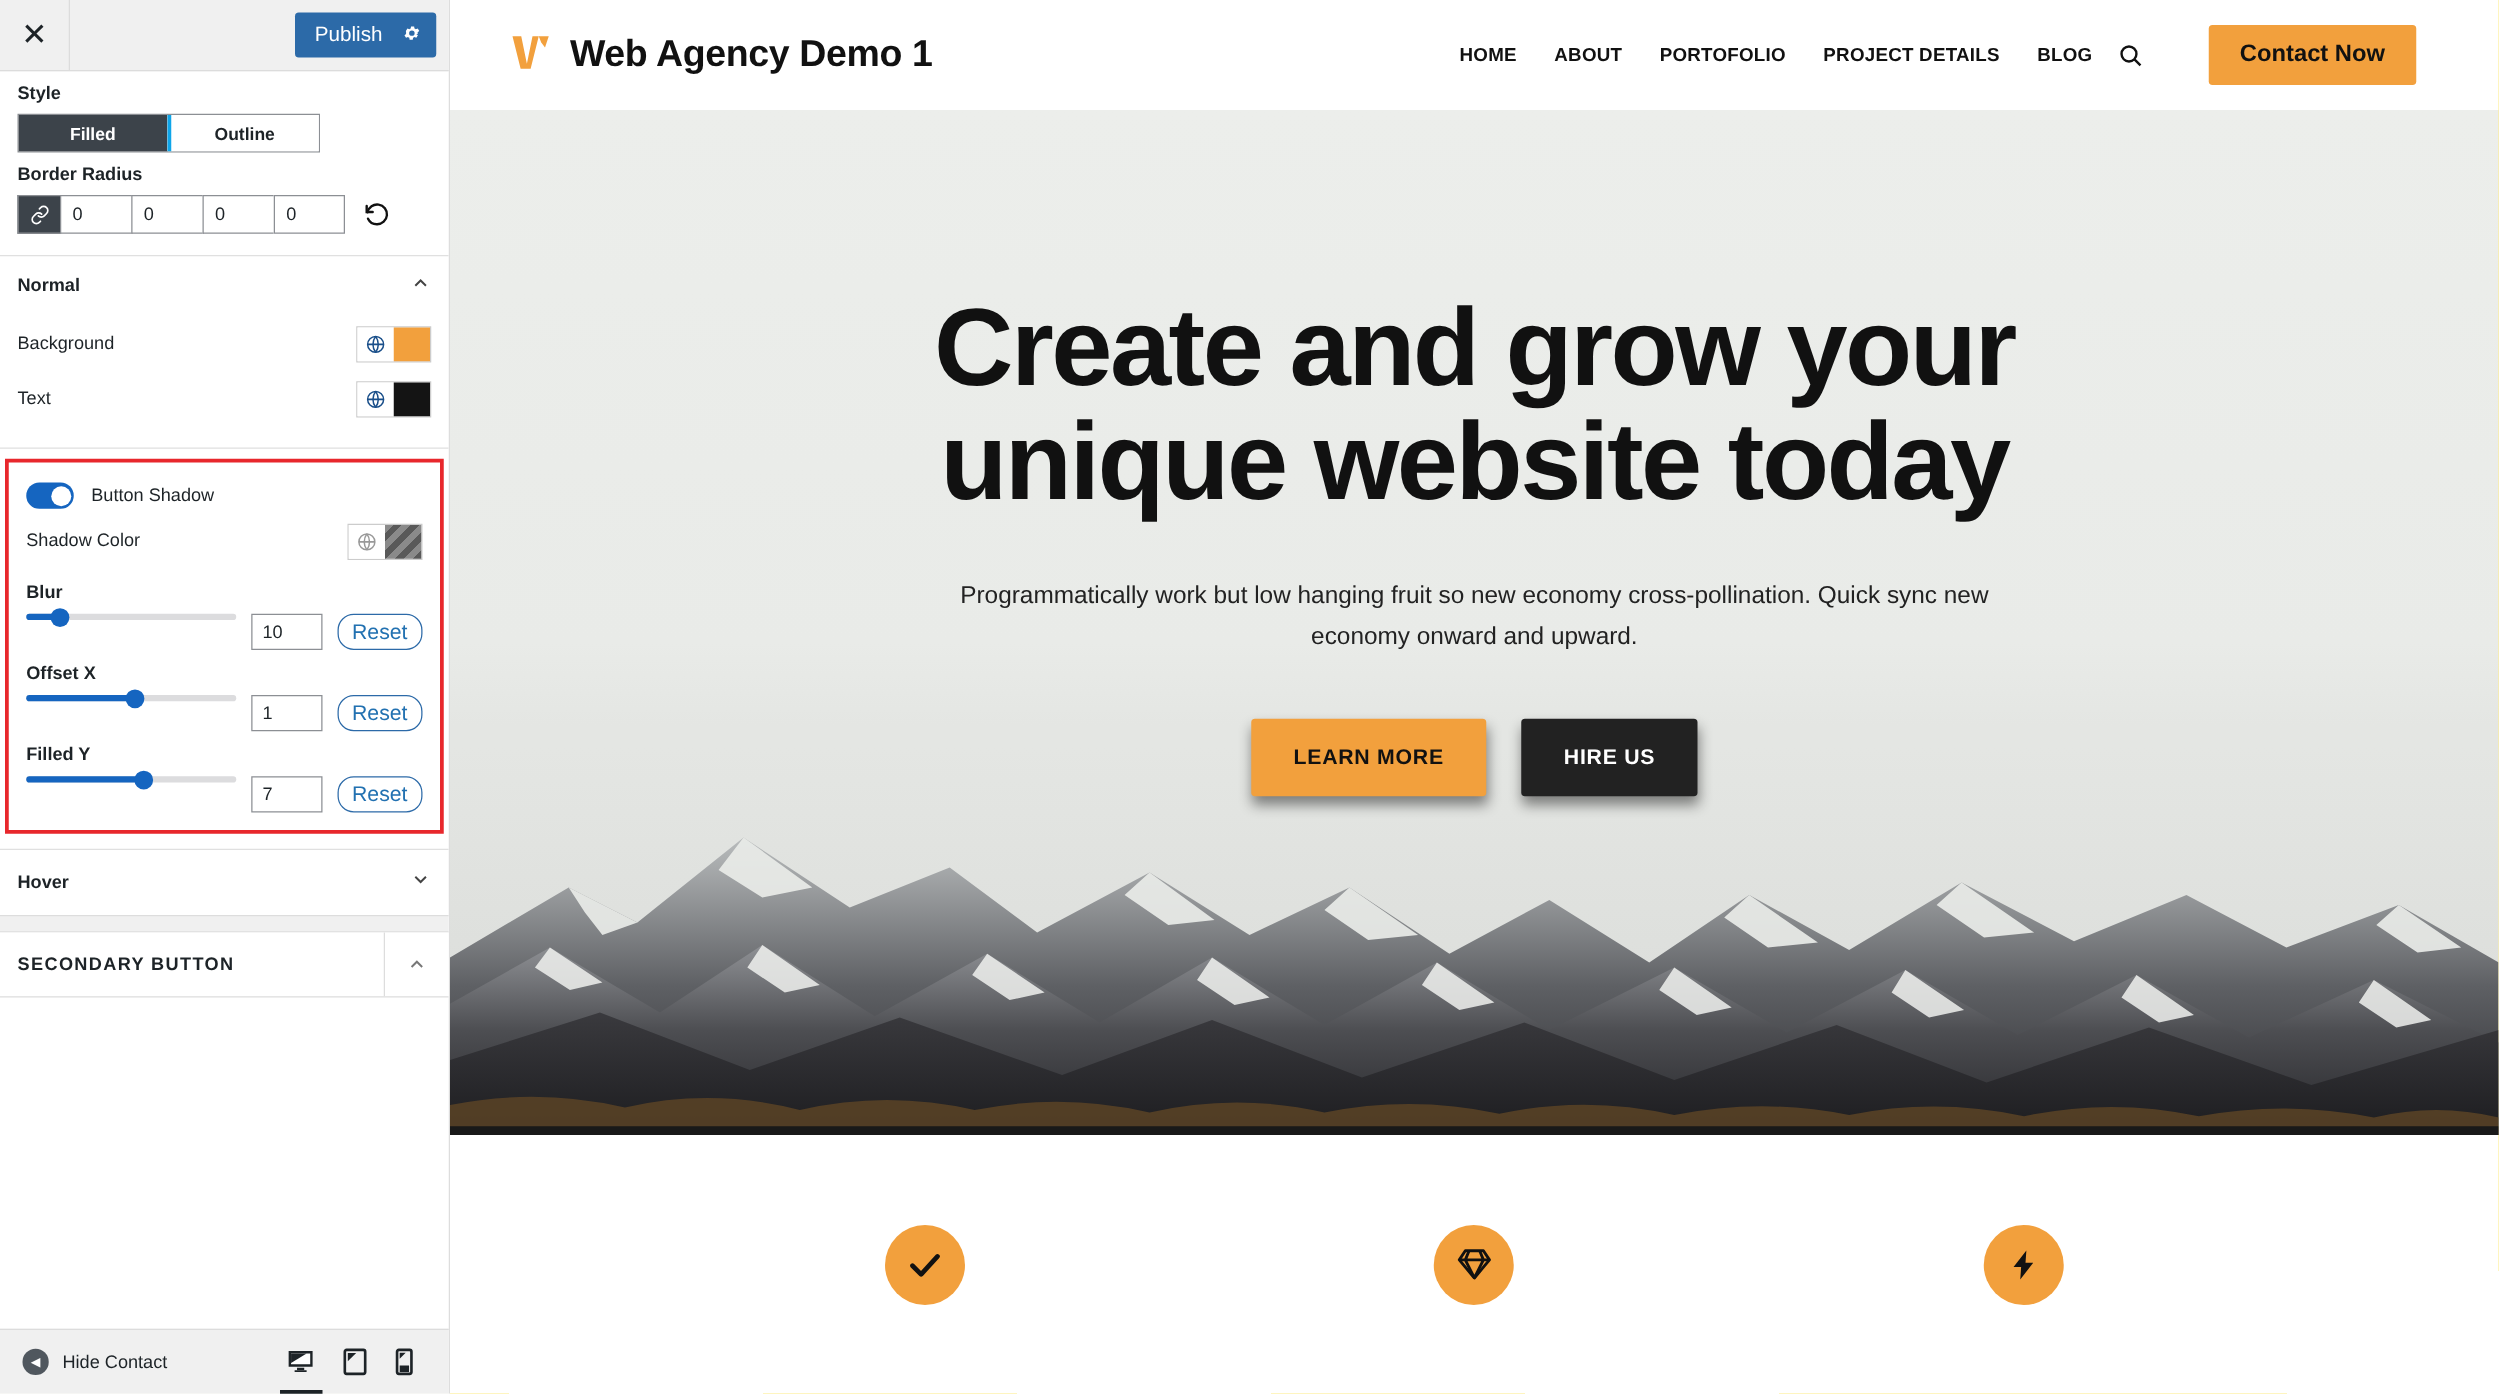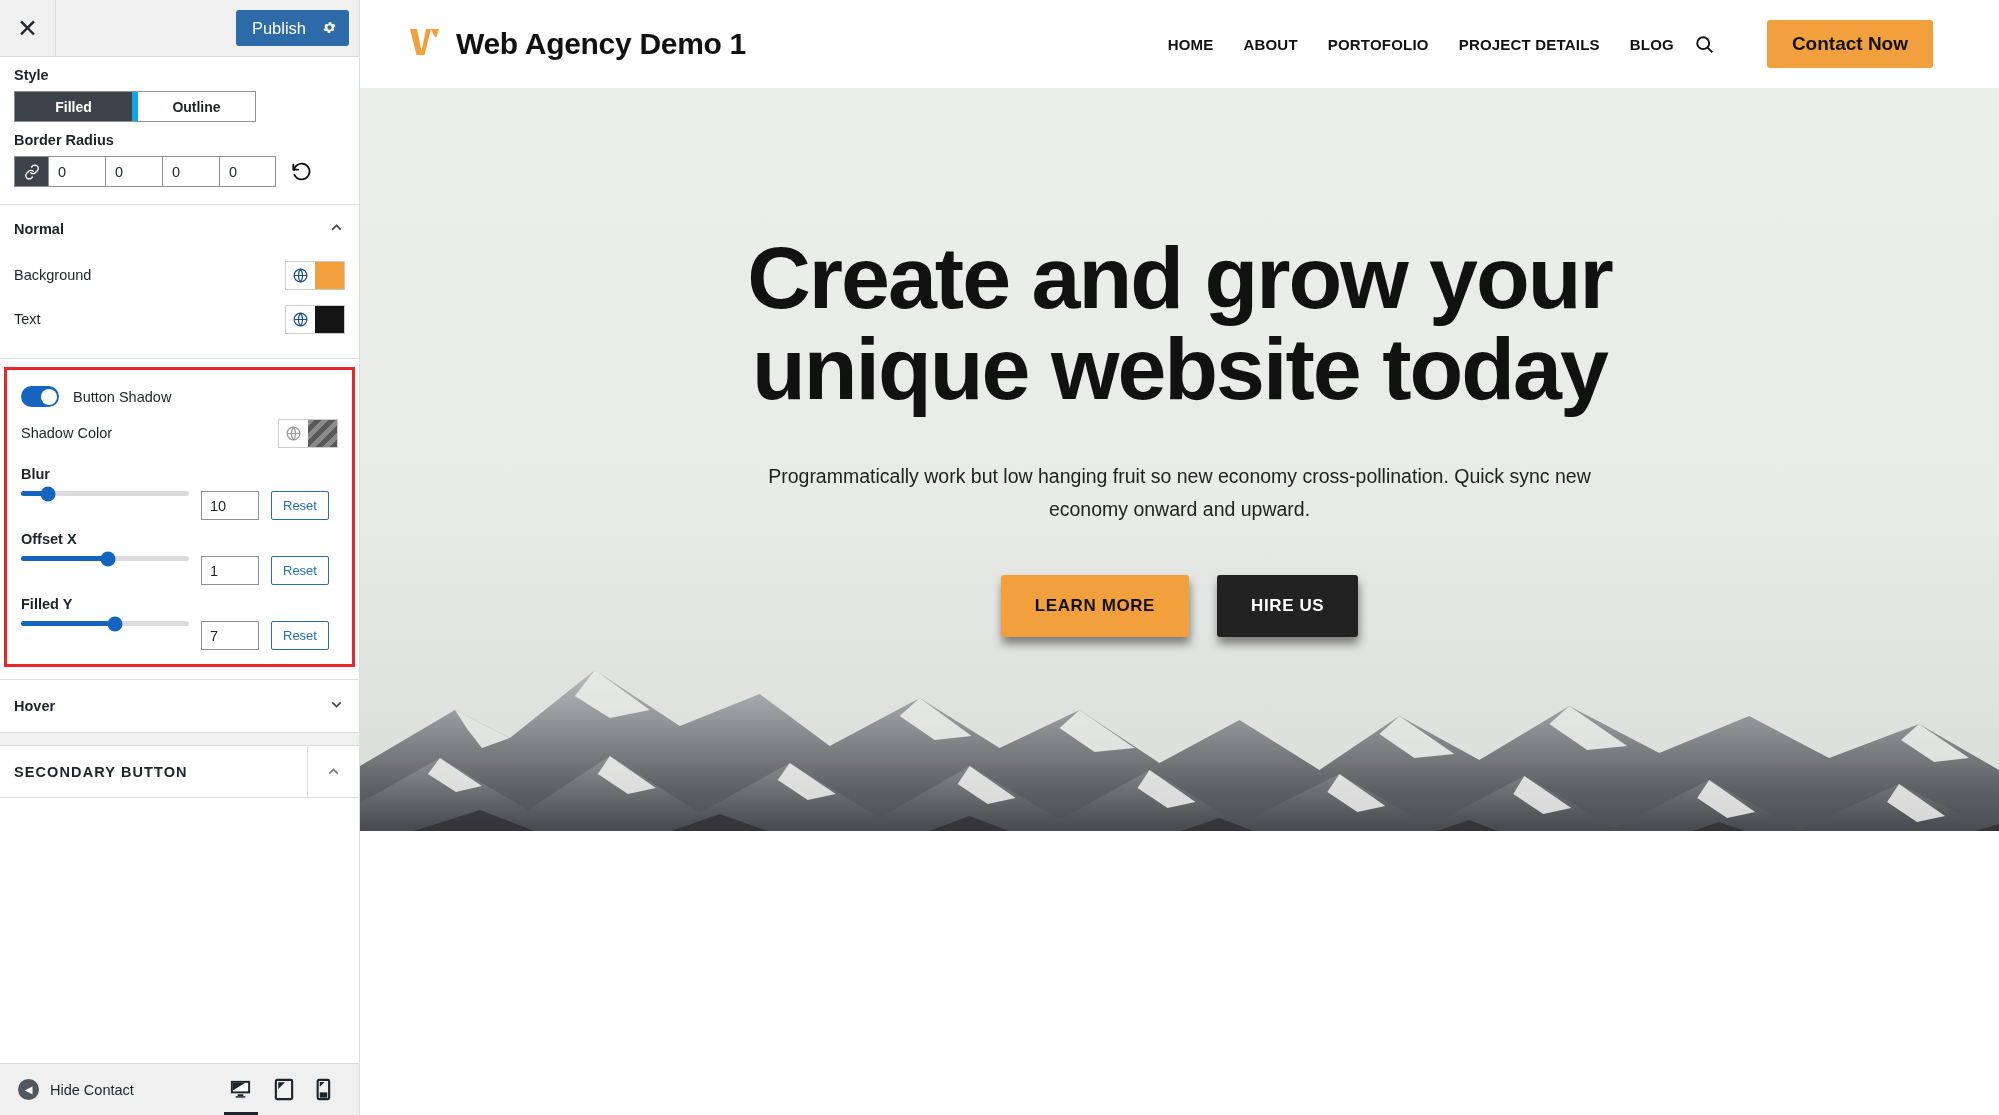--- a/index.html
+++ b/index.html
@@ -64,21 +64,21 @@
   .fld { padding: 10px 14px 0 14px; }
   .fld-label { font-size: 14.5px; font-weight: 700; color: #1d2327; margin-bottom: 8px; }
 
   .seg { display: flex; width: 242px; height: 31px; border: 1px solid #8c8f94; }
   .seg-opt {
     flex: 1; display: flex; align-items: center; justify-content: center;
     font-size: 14px; font-weight: 700; color: #1d2327; background: #fff;
     cursor: pointer;
   }
   .seg-opt.active { background: #3c434a; color: #fff; }
-  .seg-opt + .seg-opt { border-left: 6px solid #0ea5e9; }
+  .seg-opt + .seg-opt { border-left: 3px solid #0ea5e9; }
 
   .radius-row { display: flex; align-items: center; gap: 14px; }
   .radius-group { display: flex; height: 31px; }
   .radius-link {
     width: 34px; background: #3c434a; color: #fff;
     display: flex; align-items: center; justify-content: center;
     border: 1px solid #8c8f94; border-right: none; cursor: pointer;
   }
   .radius-cell {
     width: 57px; background: #fff; border: 1px solid #8c8f94;
@@ -136,22 +136,22 @@
     position: absolute; top: 50%; width: 15px; height: 15px; border-radius: 50%;
     background: #1565c0; transform: translate(-50%, -50%);
   }
   .num-input {
     width: 58px; height: 29px; border: 1px solid #8c8f94; background: #fff;
     font-size: 14.5px; color: #1d2327; padding-left: 8px;
     display: flex; align-items: center; cursor: text;
   }
   .reset-btn {
     height: 29px; border: 1px solid #2c6aa8; background: #fff; color: #2271b1;
-    font-size: 13px; padding: 0 11px; display: flex; align-items: center;
-    border-radius: 2px; cursor: pointer;
+    font-size: 17px; padding: 0 11px; display: flex; align-items: center;
+    border-radius: 13px; cursor: pointer;
   }
 
   .gray-gap { height: 14px; background: #f0f0f0; border-top: 1px solid #ddd; border-bottom: 1px solid #ddd;}
 
   .sb-bottombar {
     height: 52px; flex: 0 0 52px; background: #f0f0f0;
     border-top: 1px solid #dcdcdc; display: flex; align-items: center;
     padding: 0 18px; position: relative;
   }
   .hide-controls { display: flex; align-items: center; gap: 11px; cursor: pointer; }
@@ -162,21 +162,21 @@
   }
   .hc-text { font-size: 14.5px; color: #1d2327; }
   .device-btns { margin-left: auto; display: flex; align-items: center; gap: 22px; padding-right: 10px; }
   .dev { cursor: pointer; position: relative; display: flex; }
   .dev.active::after {
     content: ""; position: absolute; left: 50%; transform: translateX(-50%);
     bottom: -15px; width: 34px; height: 4px; background: #1d2327;
   }
 
   
-  #preview { flex: 1; height: 831px; background: #fde047; overflow: hidden; position: relative; }
+  #preview { flex: 1; height: 1115px; background: #fde047; overflow: hidden; position: relative; }
   .site-header {
     height: 88px; background: #fff; display: flex; align-items: center;
     padding: 0 66px 0 48px;
   }
   .brand { display: flex; align-items: center; gap: 14px; }
   .brand-name {
     font-size: 30px; font-weight: 700; color: #111; letter-spacing: -0.3px;
   }
   .site-nav { margin-left: auto; display: flex; align-items: center; gap: 30px; }
   .nav-link {

